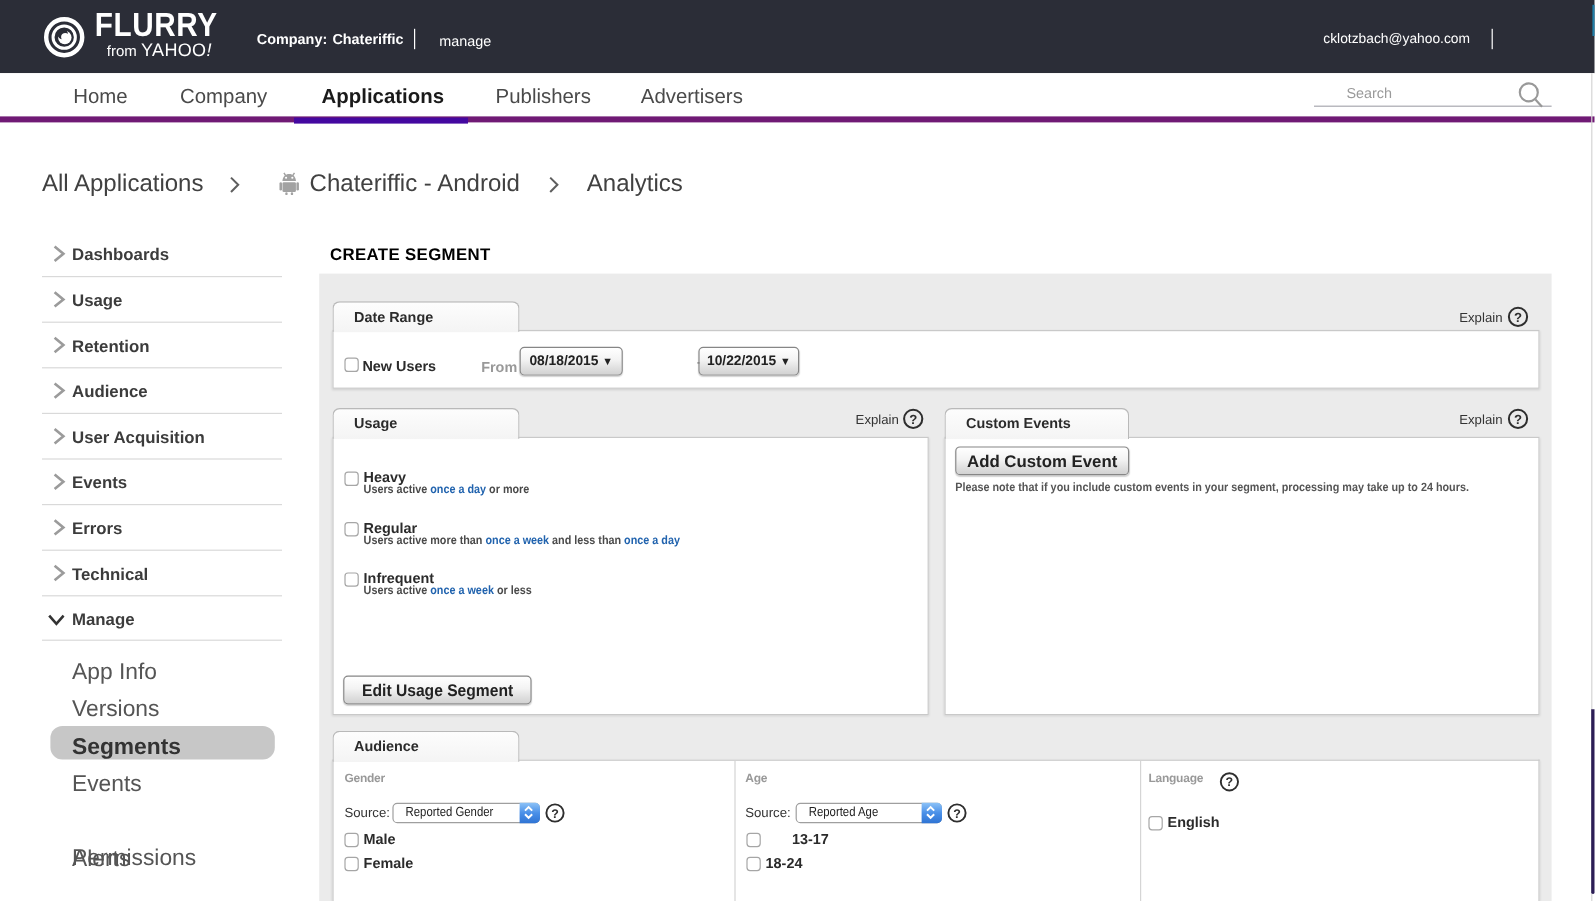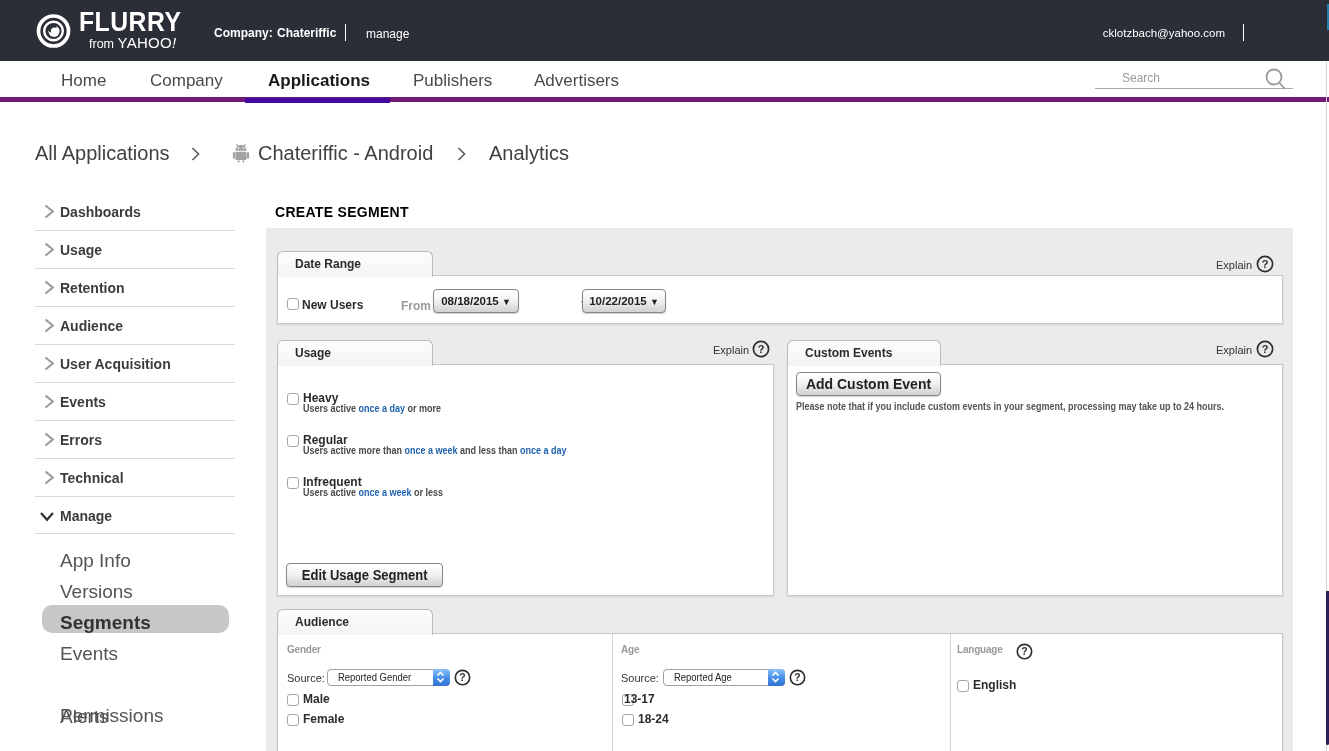--- a/index.html
+++ b/index.html
@@ -228,21 +228,21 @@
       <div class="selcap"><svg width="15" height="16" viewBox="0 0 15 16">
             <path d="M4.5 6.5 L7.5 3.5 L10.5 6.5" fill="none" stroke="#fff" stroke-width="1.6"></path>
             <path d="M4.5 9.5 L7.5 12.5 L10.5 9.5" fill="none" stroke="#fff" stroke-width="1.6"></path>
           </svg></div>
     </div>
     <svg class="abs" style="left:789px;top:669px" width="17" height="17" viewBox="0 0 18 18">
       <circle cx="9" cy="9" r="7.6" fill="none" stroke="#2e2e2e" stroke-width="1.7"></circle>
       <text x="9" y="13" text-anchor="middle" font-size="11" font-weight="bold" fill="#2e2e2e" font-family="Liberation Sans, sans-serif">?</text>
     </svg>
     <div class="cb" style="left:622px;top:694px;"></div>
-    <div class="blab" style="left:624px;top:692px;">13-17</div>
+    <div class="blab" style="left:660px;top:692px;">13-17</div>
     <div class="cb" style="left:622px;top:714px;"></div>
     <div class="blab" style="left:638px;top:712px;">18-24</div>
 
     <div class="graylab" style="left:957px;top:644px;">Language</div>
     <svg class="abs" style="left:1016px;top:643px" width="17" height="17" viewBox="0 0 18 18">
       <circle cx="9" cy="9" r="7.6" fill="none" stroke="#2e2e2e" stroke-width="1.7"></circle>
       <text x="9" y="13" text-anchor="middle" font-size="11" font-weight="bold" fill="#2e2e2e" font-family="Liberation Sans, sans-serif">?</text>
     </svg>
     <div class="cb" style="left:957px;top:680px;"></div>
     <div class="blab" style="left:973px;top:678px;">English</div>

